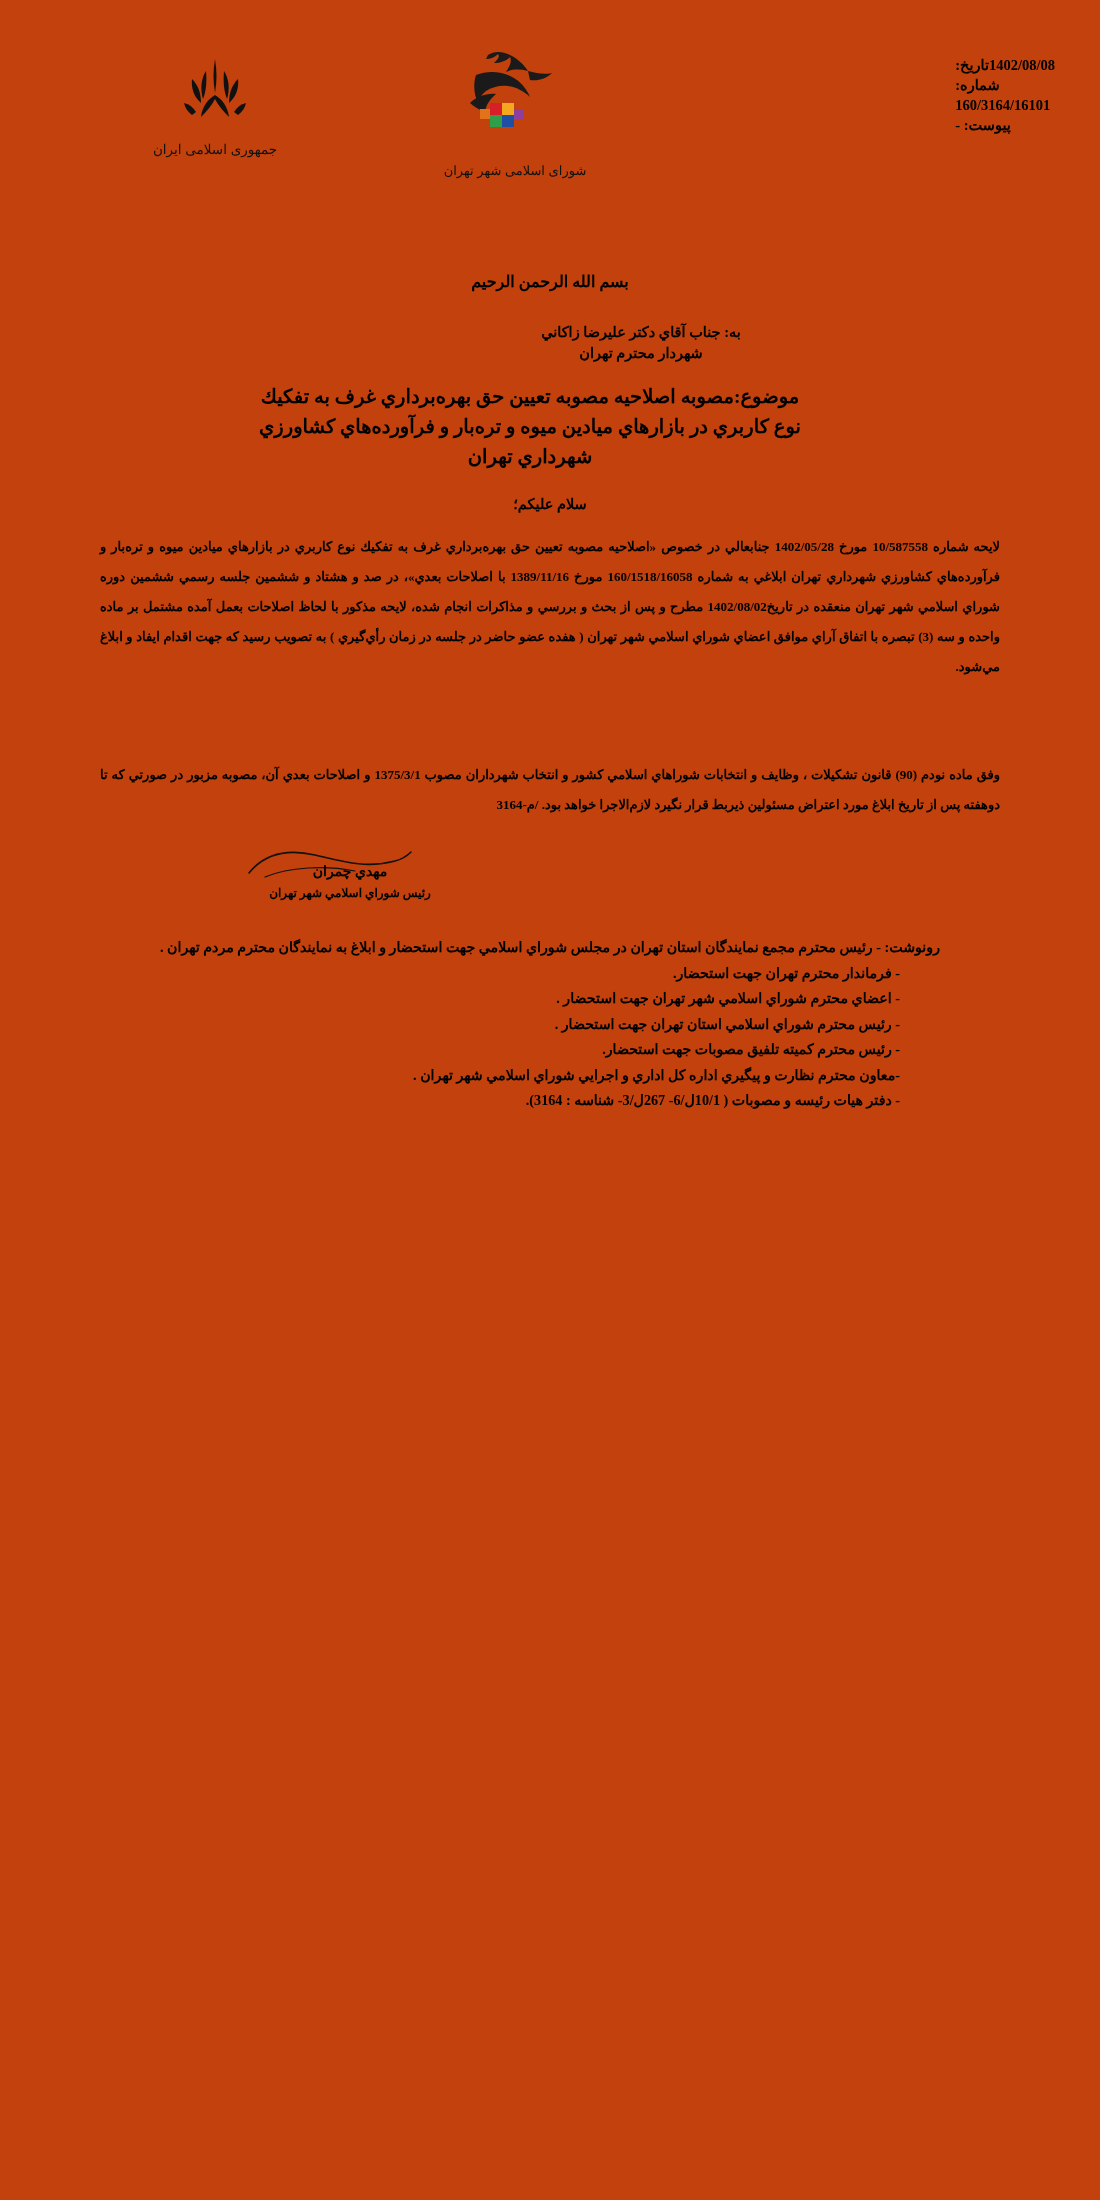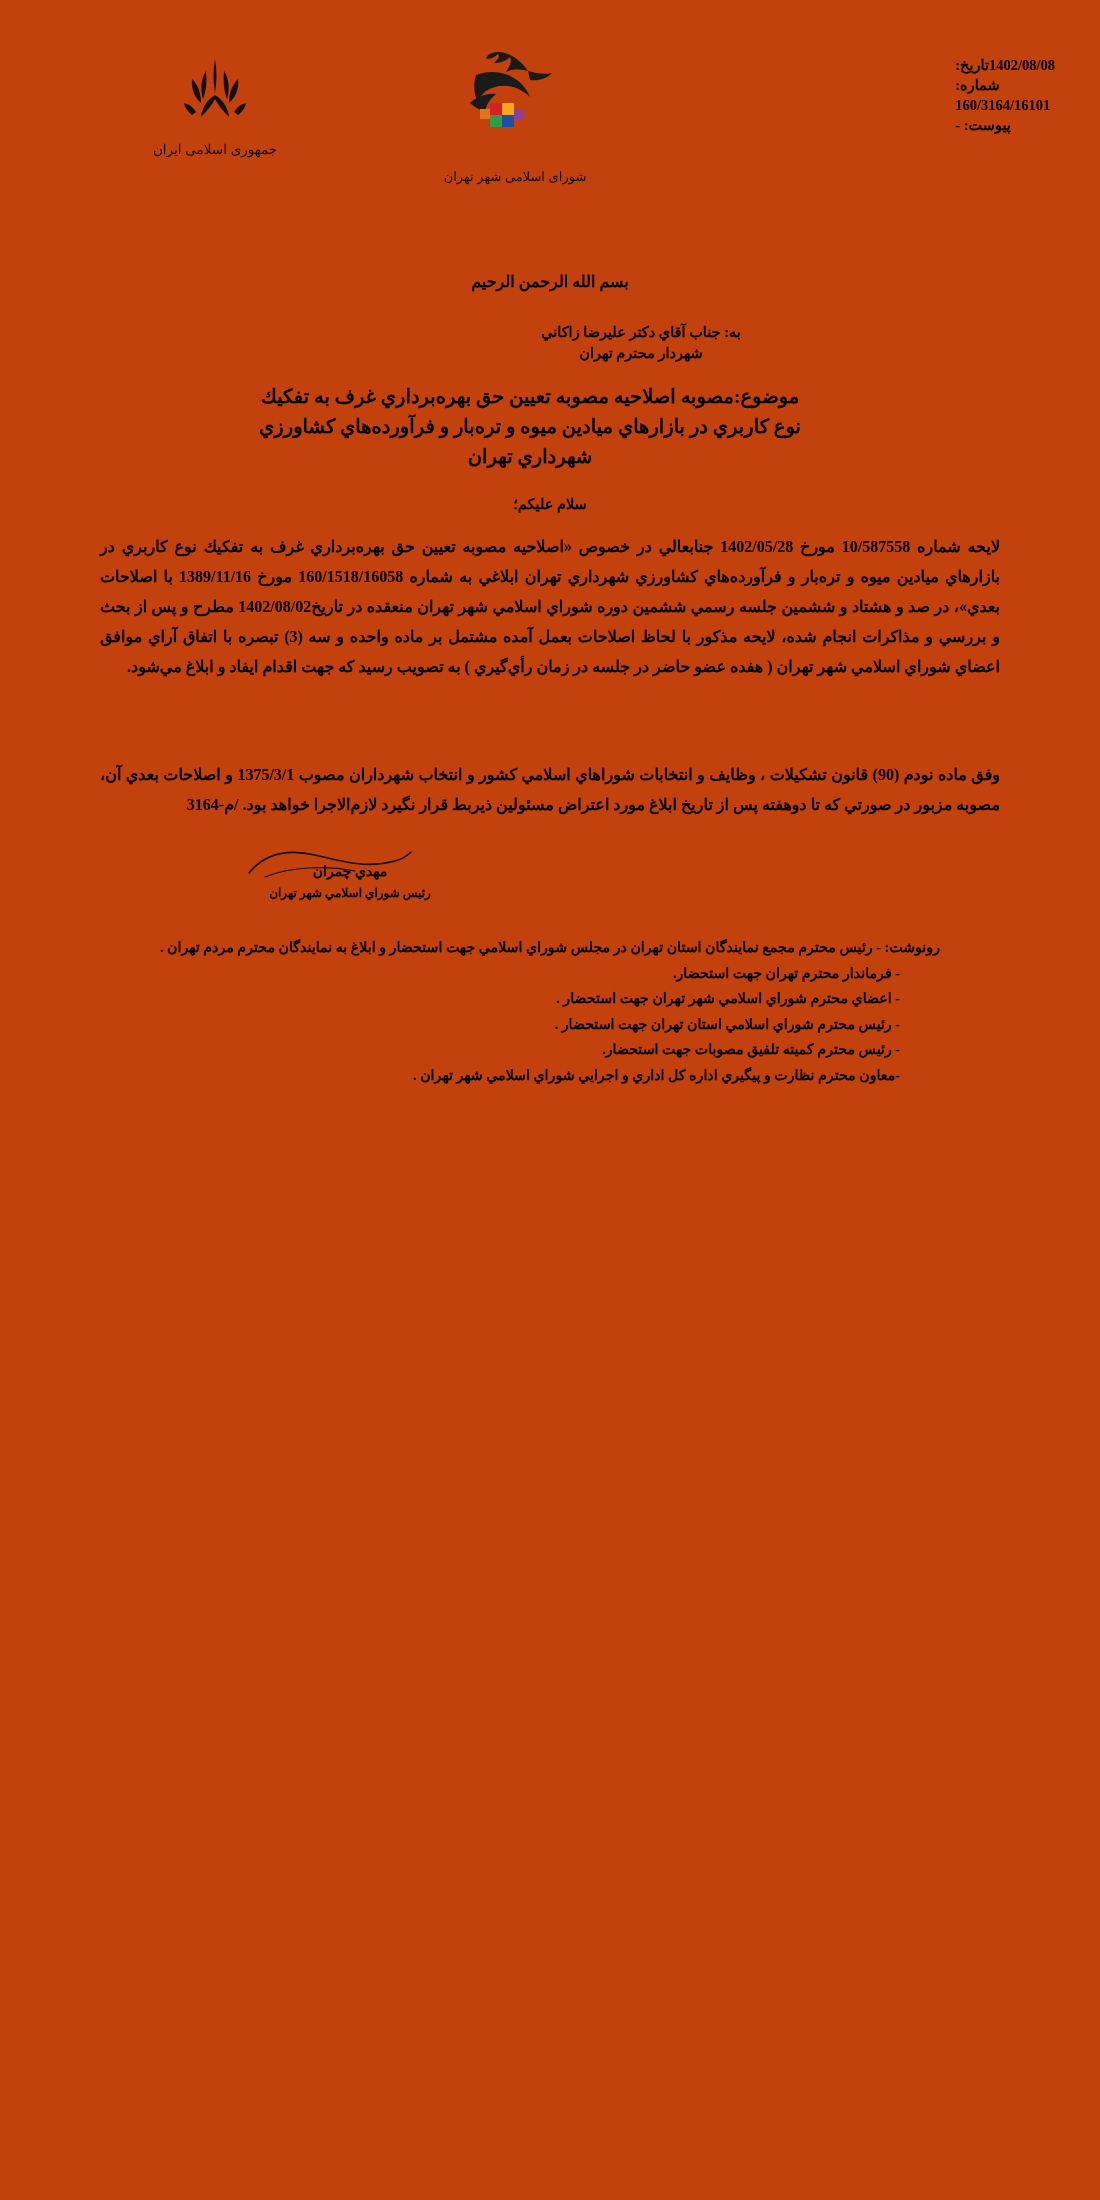--- a/index.html
+++ b/index.html
@@ -67,21 +67,21 @@
     left: 400px;
     top: -10px;
     width: 230px;
     text-align: center;
   }
   .logo-caption {
     font-family: "Liberation Sans", sans-serif;
     font-size: 13px;
     letter-spacing: 1.2px;
     color: #111;
-    margin-top: 12px;
+    margin-top: 6px;
   }
 
   
   .basmala {
     position: absolute;
     top: 272px;
     left: 0;
     width: 1100px;
     text-align: center;
     font-size: 16px;
@@ -118,21 +118,21 @@
     text-align: center;
     font-size: 14.5px;
     font-weight: bold;
   }
 
   .para {
     position: absolute;
     right: 100px;
     width: 900px;
     text-align: justify;
-    font-size: 16px;
+    font-size: 13px;
     font-weight: bold;
     line-height: 30px;
   }
   #para1 { top: 532px; }
   #para2 { top: 760px; }
 
   .sign-block {
     position: absolute;
     top: 862px;
     right: 600px;
@@ -261,16 +261,17 @@
   </div>
 
   <div class="cc-block">
     <div class="cc-first">رونوشت: - رئيس محترم مجمع نمايندگان استان تهران در مجلس شوراي اسلامي جهت استحضار و ابلاغ به نمايندگان محترم مردم تهران .</div>
     <div class="cc-indent">
       <div class="cc-line">- فرماندار محترم تهران جهت استحضار.</div>
       <div class="cc-line">- اعضاي محترم شوراي اسلامي شهر تهران جهت استحضار .</div>
       <div class="cc-line">- رئيس محترم شوراي اسلامي استان تهران جهت استحضار .</div>
       <div class="cc-line">- رئيس محترم كميته تلفيق مصوبات جهت استحضار.</div>
       <div class="cc-line">-معاون محترم نظارت و پيگيري اداره كل اداري و اجرايي شوراي اسلامي شهر تهران .</div>
+      <div class="cc-line">- دفتر هيات رئيسه و مصوبات ( 10/1ل/6- 267ل/3- شناسه : 3164).</div>
     </div>
   </div>
 
 </div>
 
 </body></html>

